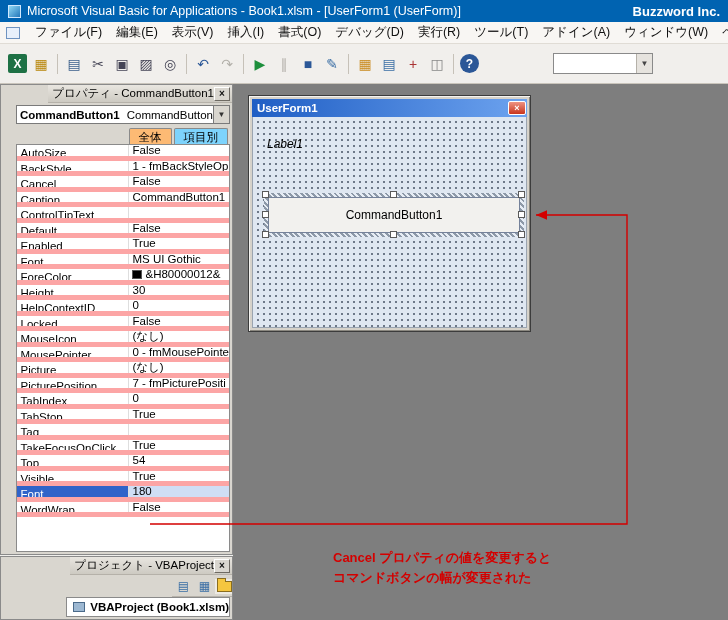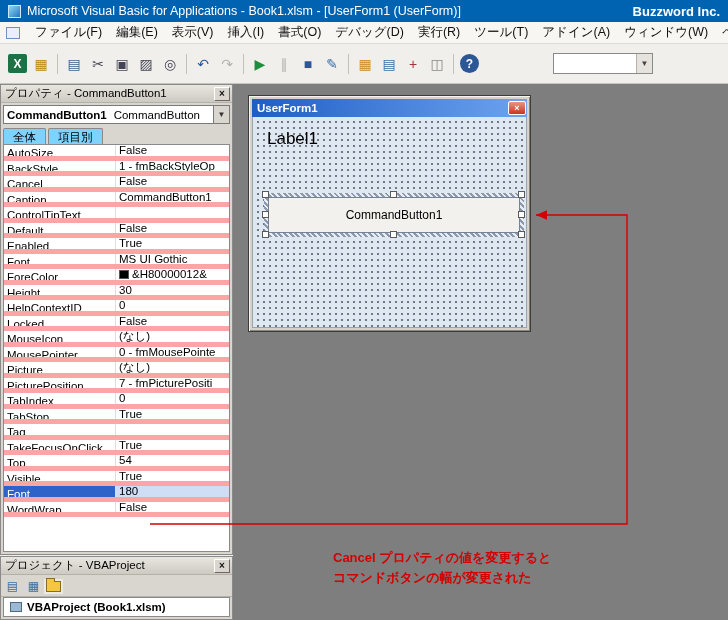--- a/index.html
+++ b/index.html
@@ -40,41 +40,41 @@
     justify-content:center; font-size:14px; color:#333; border-radius:2px; }
   .tb-btn.disabled { color:#b3b0aa !important; }
   .tb-sep { width:1px; height:20px; background:#c6c1b8; margin:0 4px; }
   .tb-combo { width:100px; height:21px; background:#fff; border:1px solid #8a8a8a;
     margin-left:72px; display:flex; align-items:center; }
   .tb-combo .arrow { margin-left:auto; width:16px; height:100%; background:#e6e3de;
     border-left:1px solid #b5b1a9; display:flex; align-items:center; justify-content:center;
     font-size:8px; color:#444; }
 
   
-  .panel { position:absolute; background:#d9d6cf; border:1px solid #8a8a8a; }
+  .panel { position:absolute; background:#d9d6cf; border:1px solid #8a8a8a;align-items:flex-end; }
   #props-panel { left:0; top:84px; width:233px; height:471px; display:flex; flex-direction:column; }
   #project-panel { left:0; top:556px; width:233px; height:64px; display:flex; flex-direction:column; overflow:hidden; }
   .panel-header { height:18px; flex:none; background:linear-gradient(#e9e6e0,#cdcac2);
     display:flex; align-items:center; font-size:11.5px; padding-left:4px; color:#000;
     border-bottom:1px solid #b5b1a9; white-space:nowrap; }
   .close-btn { margin-left:auto; margin-right:2px; width:16px; height:14px; flex:none;
     background:#d9d6cf; border:1px solid; border-color:#fff #6e6a63 #6e6a63 #fff;
     font-size:10px; font-weight:bold; display:flex; align-items:center; justify-content:center; color:#111; }
 
   .object-combo-row { padding:2px; flex:none; }
   .object-combo { height:19px; background:#fff; border:1px solid #7a7a7a;
     display:flex; align-items:center; font-size:11.5px; padding-left:3px; white-space:nowrap; overflow:hidden; }
   .obj-name { font-weight:bold; margin-right:7px; }
   .arrow-btn { margin-left:auto; width:16px; height:100%; flex:none; background:#d9d6cf;
     border-left:1px solid #7a7a7a; display:flex; align-items:center; justify-content:center; font-size:8px; color:#333; }
 
   .tabs-row { display:flex; padding:2px 2px 0; height:18px; flex:none; }
   .tab { font-size:11.5px; padding:1px 9px 0; border:1px solid #8a8a8a; border-bottom:none;
     background:#7dd3fc; margin-right:2px; border-radius:2px 2px 0 0; white-space:nowrap; }
-  .tab.active { background:#7dd3fc; }
+  .tab.active { background:#fdba74; }
 
   .prop-grid { flex:1; margin:0 2px 2px; background:#fff; border:1px solid #8a8a8a;
     overflow:hidden; font-size:11.5px; }
   .prop-row { display:flex; height:15.5px; line-height:14px; border-bottom:5px solid #fca5a5; }
   .prop-name { width:112px; padding:1px 0 0 3px; border-right:1px solid #dedede;
     white-space:nowrap; overflow:hidden; }
   .prop-value { flex:1; padding-left:3px; white-space:nowrap; overflow:hidden;
     display:flex; align-items:center; }
   .prop-row.selected .prop-name { background:#2f63c9; color:#fff; }
   .prop-row.selected .prop-value { background:#cfdef5; }
@@ -105,21 +105,21 @@
     display:flex; align-items:center; color:#fff; font-size:11.5px; font-weight:600;
     padding-left:5px; }
   .form-close { margin-left:auto; margin-right:1px; width:18px; height:14px;
     background:linear-gradient(#ee9382,#c9351d); border:1px solid #fff; border-radius:2px;
     color:#fff; font-size:9px; font-weight:bold; display:flex; align-items:center; justify-content:center; }
   .form-client { position:relative; height:211px; overflow:hidden;
     background-color:#dfe7f1;
     background-image:radial-gradient(circle,#6d7888 1px,transparent 1.3px);
     background-size:6px 6px; background-position:2px 2px;
     border:1px solid #9aa4b0; border-top:none; }
-  .form-label { position:absolute; left:14px; top:12px; font-size:17px; color:#000; }
+  .form-label { position:absolute; left:14px; top:20px; font-size:12px; color:#000;font-style:italic; }
 
   .selection { position:absolute; left:11px; top:76px; width:260px; height:44px; }
   .sel-hatch { position:absolute; inset:0;
     background:repeating-linear-gradient(45deg,#8d99a8 0 2px,#e7edf5 2px 4px); }
   .form-button { position:absolute; left:4px; top:4px; width:252px; height:36px;
     background:#f2f1ee; border:1px solid #75829a; display:flex; align-items:center;
     justify-content:center; font-size:12px; color:#000; z-index:2; }
   .handle { position:absolute; width:7px; height:7px; background:#fff; border:1px solid #5a5a5a; z-index:3; }
   .h-nw{left:-2px;top:-2px}.h-n{left:126px;top:-2px}.h-ne{left:254px;top:-2px}
   .h-w{left:-2px;top:18px}.h-e{left:254px;top:18px}

